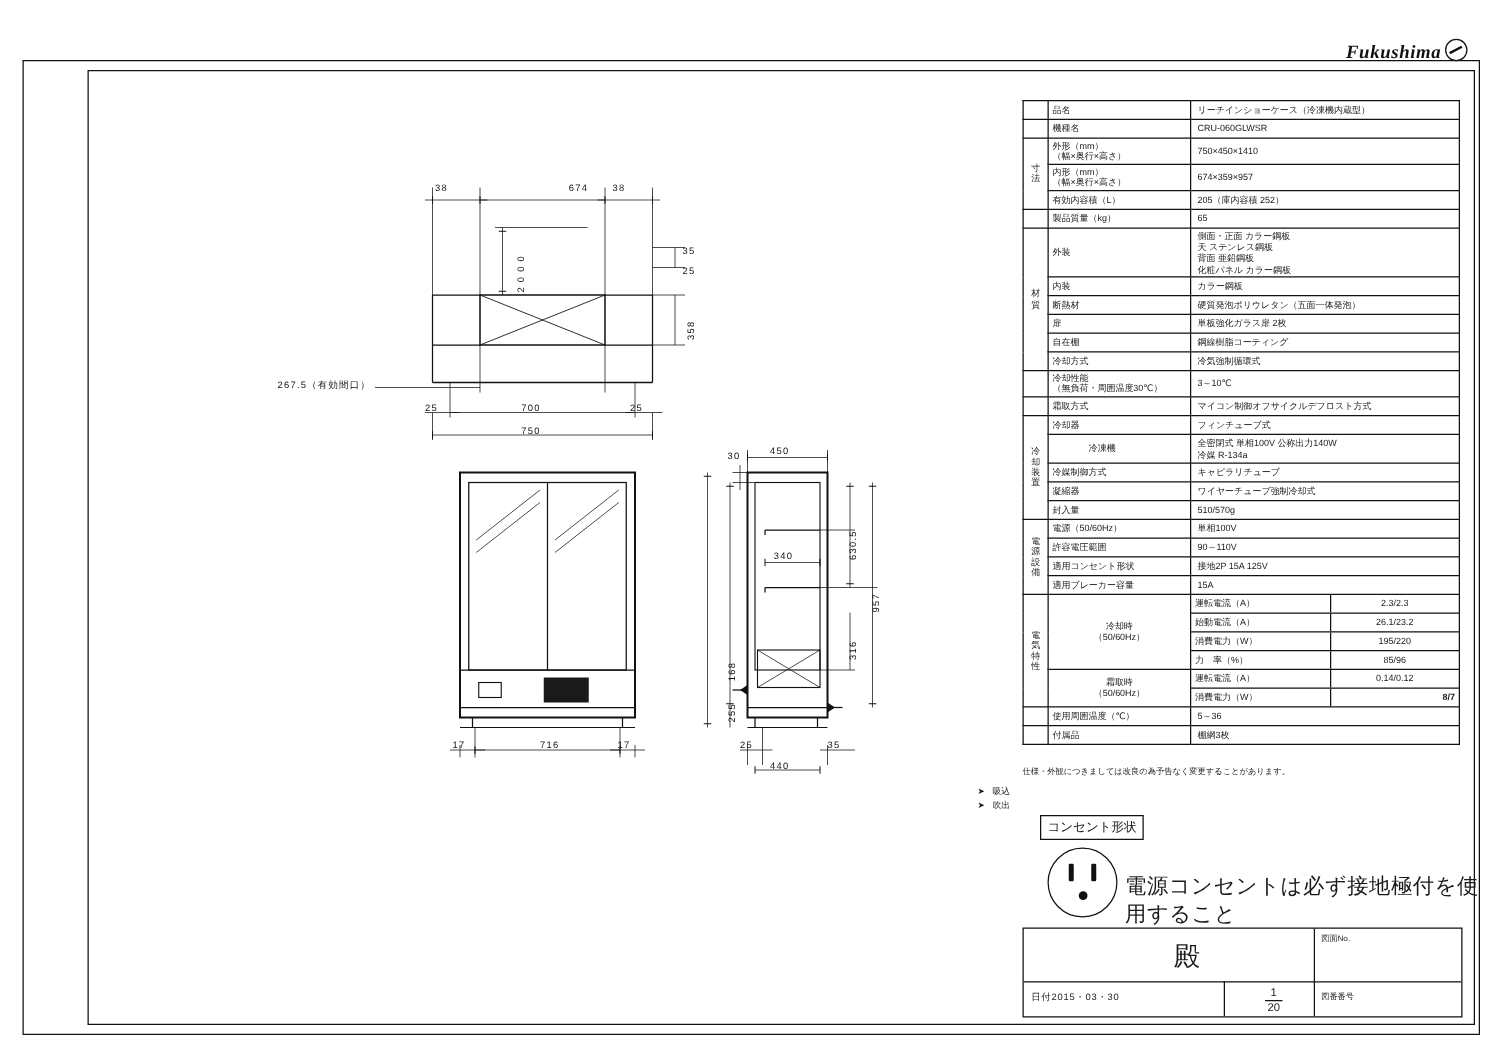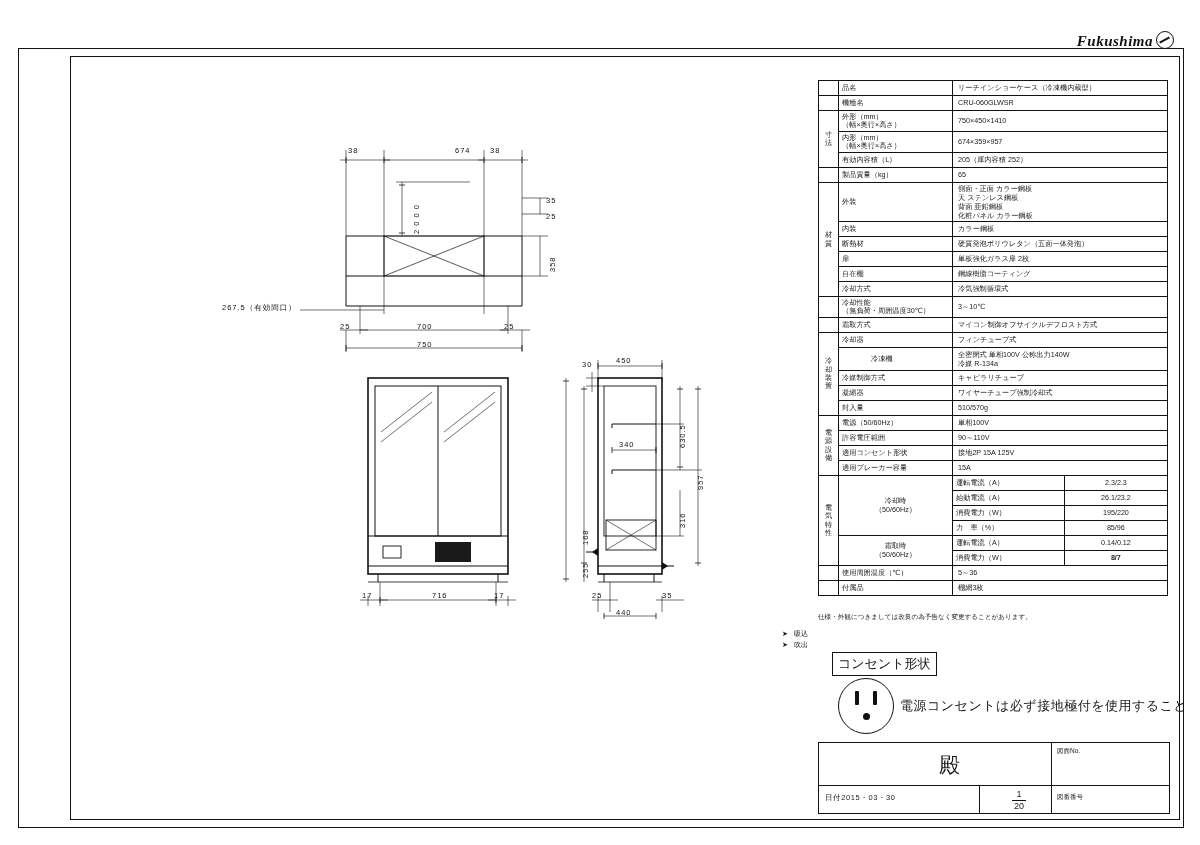--- a/index.html
+++ b/index.html
@@ -16,22 +16,22 @@
   .spec td.lab1{width:13px;text-align:center;letter-spacing:0;}
   .spec td.lab2{width:78px;}
   .spec td.lab2c{width:78px;text-align:center;}
   .spec td.val{padding-left:5px;}
   .spec td.valc{text-align:left;}
   .note-row{position:absolute;left:818px;width:350px;font-size:6.6px;}
   .dim{position:absolute;font-size:7.5px;letter-spacing:1px;color:#111;white-space:nowrap;}
   .dimv{position:absolute;font-size:7.5px;letter-spacing:1px;color:#111;white-space:nowrap;transform-origin:left top;transform:rotate(-90deg);}
   svg.draw{position:absolute;left:0;top:0;width:1200px;height:845px;pointer-events:none;}
   
-  .konsent-label{position:absolute;left:832px;top:652px;border:1px solid #111;padding:2px 5px;font-size:13px;}
-  .plug-note{position:absolute;left:900px;top:697px;font-size:13px;letter-spacing:0.5px;}
+  .konsent-label{position:absolute;left:832px;top:652px;border:1px solid #111;padding:2px 5px;font-size:10px;}
+  .plug-note{position:absolute;left:900px;top:697px;font-size:17px;letter-spacing:0.5px;}
   .plug-circle{position:absolute;left:838px;top:678px;width:54px;height:54px;border:1.1px solid #111;border-radius:50%;}
   .plug-slot{position:absolute;background:#111;border-radius:1px;}
   .arrows{position:absolute;left:782px;top:628px;font-size:7px;line-height:11px;}
   .titleblock{position:absolute;left:818px;top:742px;width:350px;height:70px;border:1.1px solid #111;}
   .tb-row1{position:absolute;left:0;top:0;width:350px;height:42px;border-bottom:1.1px solid #111;}
   .tb-dono{position:absolute;left:120px;top:8px;font-size:21px;}
   .tb-vdiv{position:absolute;top:0;width:1px;height:42px;background:#111;left:232px;}
   .tb-zumen{position:absolute;left:238px;top:4px;font-size:6.5px;}
   .tb-date{position:absolute;left:6px;top:50px;font-size:7.5px;letter-spacing:0.6px;}
   .tb-vdiv2{position:absolute;top:42px;width:1px;height:28px;background:#111;left:160px;}
@@ -411,21 +411,21 @@
         </tbody>
             </table>
       </td>
         </tr>
     <tr>
           <td class="val" style="padding:0;">
         <table style="width:100%;border-collapse:collapse;font-size:7.2px;">
           <tbody>
                 <tr>
                   <td style="border:0;border-right:0.8px solid #111;width:52%;padding:1px 3px;">消費電力（W）</td>
-                  <td style="border:0;text-align:center;padding:1px 3px;font-weight:bold;">8/7</td>
+                  <td style="border:0;text-align:right;padding:1px 3px;font-weight:bold;">8/7</td>
                 </tr>
         </tbody>
             </table>
       </td>
         </tr>
 
     <tr>
           <td class="lab1"></td>
           <td class="lab2">使用周囲温度（℃）</td>
           <td class="val">5～36</td>

